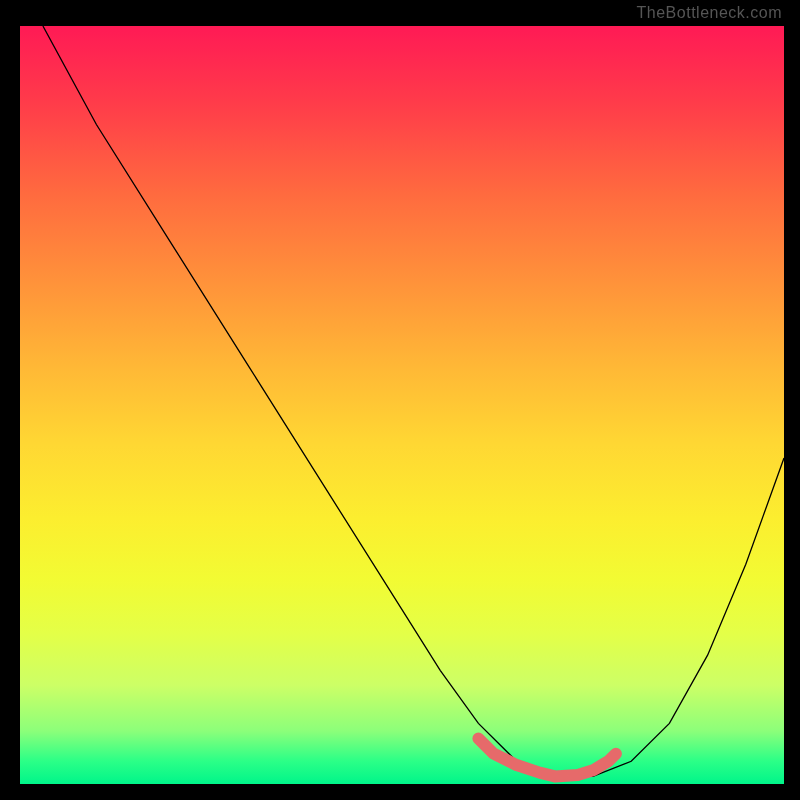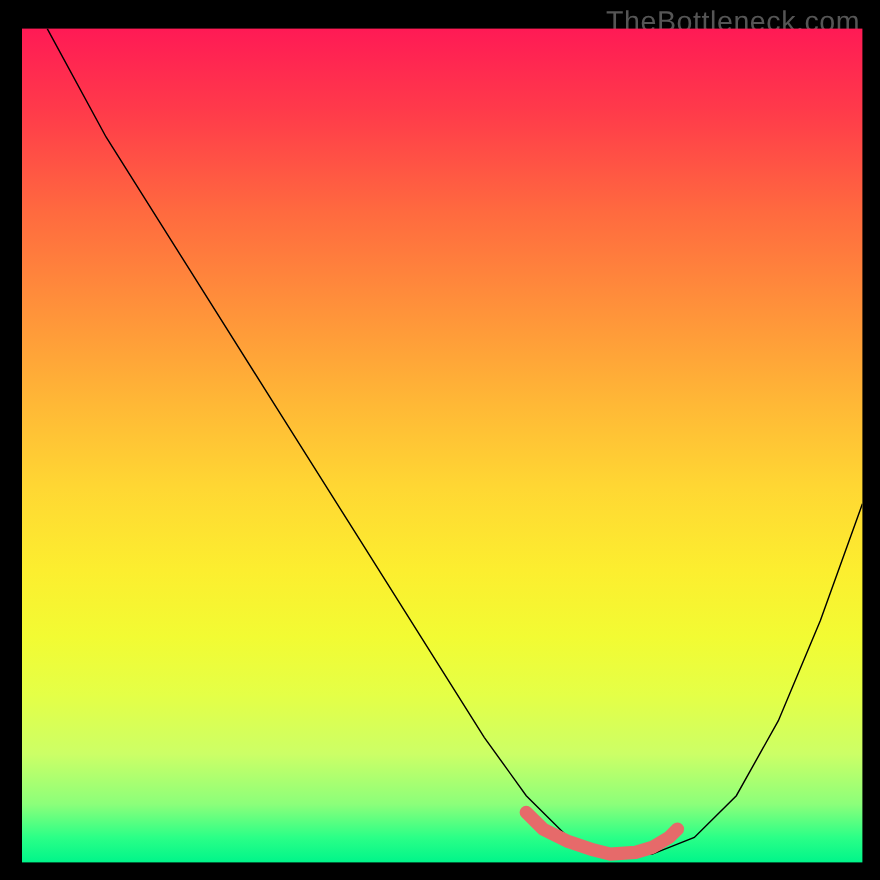--- a/index.html
+++ b/index.html
@@ -15,21 +15,21 @@
     width: 800px;
     height: 800px;
     background: #000;
     position: relative;
   }
   .watermark {
     position: absolute;
     top: 4px;
     right: 18px;
     color: #555;
-    font-size: 26px;
+    font-size: 16px;
     font-weight: 500;
     letter-spacing: 0.5px;
     user-select: none;
   }
   .plot-area {
     position: absolute;
     left: 20px;
     top: 26px;
     width: 764px;
     height: 758px;

